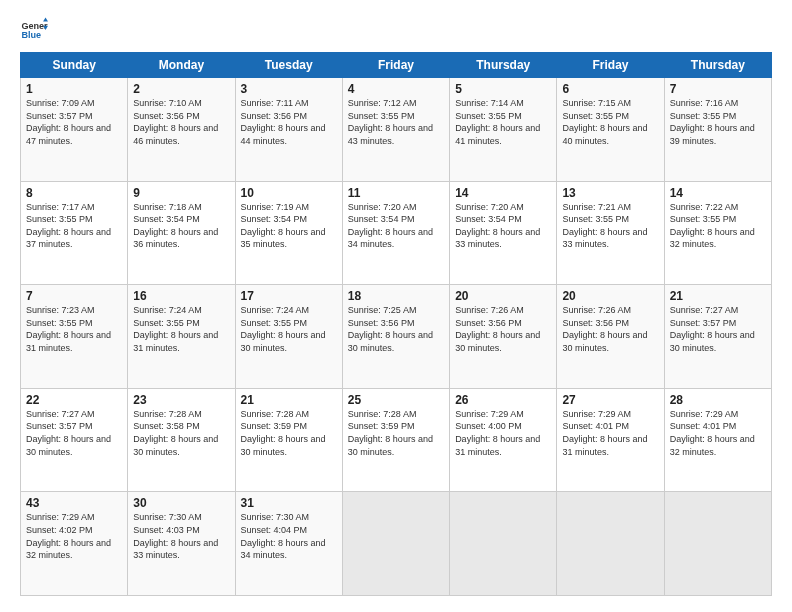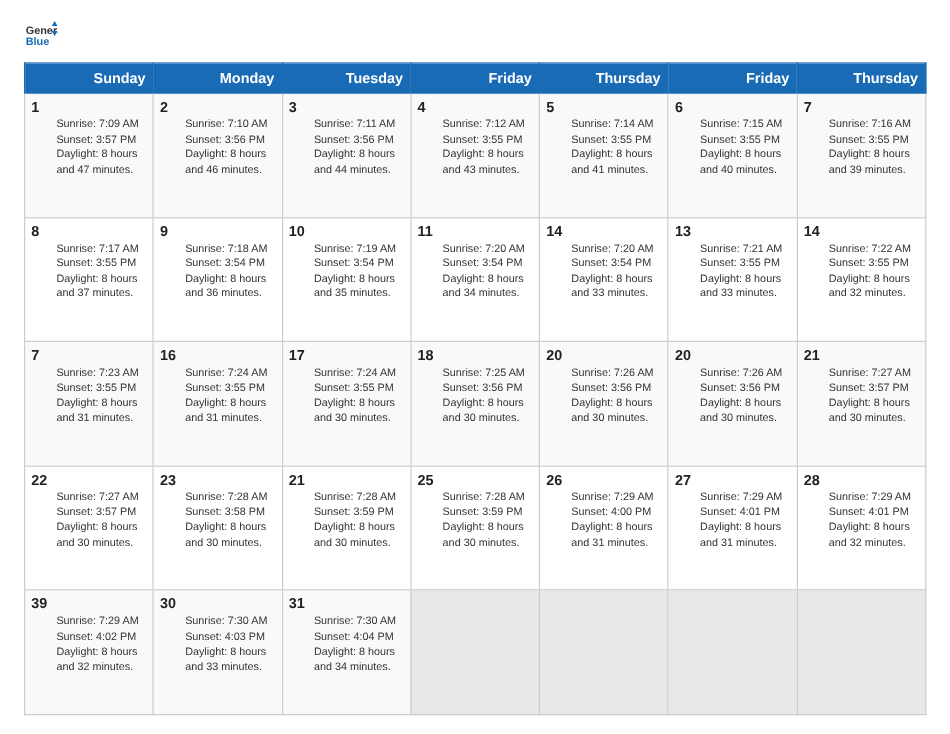--- a/index.html
+++ b/index.html
@@ -47,21 +47,21 @@
     }
     .calendar {
       flex: 1;
       border-collapse: collapse;
       width: 100%;
       font-size: 9.5px;
     }
     .calendar thead tr th {
       background: #1a6bb5;
       color: #fff;
-      text-align: right;
+      text-align: center;
       padding: 5px 6px;
       font-size: 12px;
       font-weight: bold;
       border: 1px solid #1a6bb5;
     }
     .calendar tbody tr td {
       vertical-align: top;
       border: 1px solid #ccc;
       padding: 4px 5px;
       width: calc(100% / 7);
@@ -77,21 +77,20 @@
       font-size: 12px;
       font-weight: bold;
       color: #222;
       display: block;
       margin-bottom: 1px;
     }
     .day-info {
       color: #333;
       font-size: 9px;
       line-height: 1.4;
-      margin-left: 21px;
     }
   </style>
 </head>
 <body>
 
 <div class="page">
   <div class="header">
     <div class="logo">
       <svg class="logo-icon" viewBox="0 0 40 40">
         <text x="2" y="18" font-size="13" font-weight="bold" fill="#333" font-family="Arial">General</text>
@@ -346,21 +345,21 @@
         <span class="day-num">28</span>
         <div class="day-info">
           Sunrise: 7:29 AM<br>
           Sunset: 4:01 PM<br>
           Daylight: 8 hours and 32 minutes.
         </div>
       </td>
         </tr>
         <tr>
           <td>
-        <span class="day-num">39</span>
+        <span class="day-num">43</span>
         <div class="day-info">
           Sunrise: 7:29 AM<br>
           Sunset: 4:02 PM<br>
           Daylight: 8 hours and 32 minutes.
         </div>
       </td>
           <td>
         <span class="day-num">30</span>
         <div class="day-info">
           Sunrise: 7:30 AM<br>

